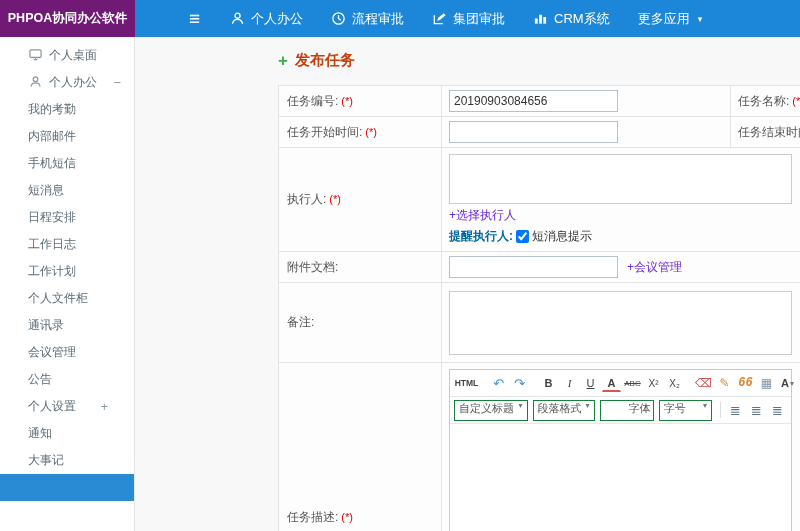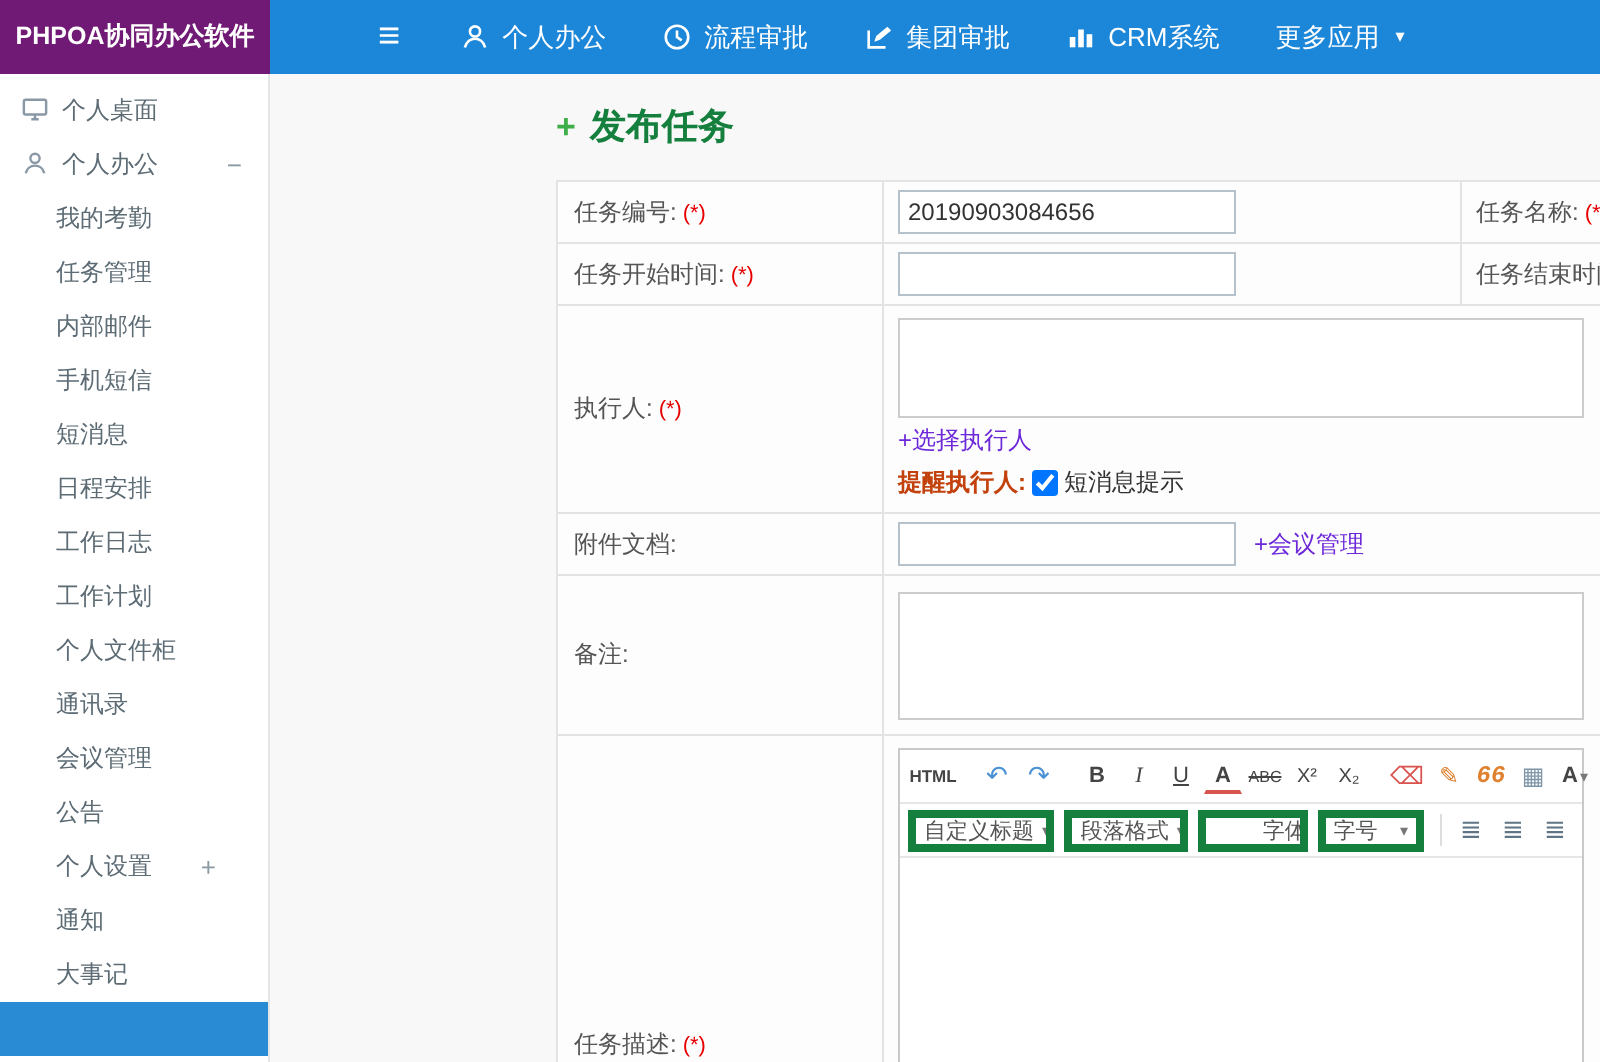--- a/index.html
+++ b/index.html
@@ -12,33 +12,33 @@
     display:flex; align-items:center; justify-content:center; white-space:nowrap; }
   .hamburger { color:#fff; font-size:19px; margin-left:54px; cursor:pointer; line-height:1; }
   .topnav { display:flex; align-items:center; margin-left:30px; gap:28px; }
   .nav-item { display:flex; align-items:center; gap:6px; color:#fff; font-size:13px; cursor:pointer; text-decoration:none; white-space:nowrap; }
   .nav-icon { display:flex; align-items:center; }
   .nav-caret { font-size:9px; color:#fff; margin-left:2px; }
 
   
   .sidebar { position:absolute; top:37px; left:0; width:135px; height:494px; background:#fff;
     border-right:1px solid #e6e6e6; padding-top:5px; overflow:hidden; }
-  .side-item { height:27px; display:flex; align-items:center; padding-left:11px; gap:7px;
+  .side-item { height:27px; display:flex; align-items:center; padding-left:29px; gap:7px;
     font-size:12px; color:#5c6b74; cursor:pointer; position:relative; white-space:nowrap; }
   .side-item.sub { padding-left:28px; }
   .side-toggle { position:absolute; right:13px; color:#8a9aa2; font-size:13px; }
   .side-toggle.plus { right:26px; }
   .side-partial { height:27px; background:#2a8bd5; }
 
   
   .main { position:absolute; top:37px; left:135px; width:665px; height:494px; overflow:hidden; }
   .content { padding:14px 0 0 143px; }
   .page-head { display:flex; align-items:center; gap:7px; margin-bottom:15px; }
   .plus-icon { color:#3fae49; font-size:17px; font-weight:bold; line-height:1; }
-  .page-title { font-size:18px; font-weight:bold; color:#15803d; }
+  .page-title { font-size:15px; font-weight:bold; color:#c2410c; }
 
   
   table.form { border-collapse:collapse; width:1010px; background:#fdfdfd; table-layout:fixed; }
   table.form td { border:1px solid #e3e3e3; font-size:12px; color:#555; vertical-align:middle; }
   td.lbl  { width:163px; padding-left:8px; }
   td.fld  { width:289px; padding:4px 7px; }
   td.lbl2 { width:150px; padding-left:7px; }
   td.big  { padding:6px 7px; }
   .req { color:#e60000; margin-left:3px; font-size:11px; }
   tr.row-s { height:30px; }
@@ -47,21 +47,21 @@
   tr.row-remark { height:80px; }
 
   input.txt { width:169px; height:22px; border:1px solid #b6c2cb; padding:0 4px; font-size:12px;
     color:#333; background:#fff; font-family:inherit; }
   textarea.box { display:block; border:1px solid #ccc; background:#fff; resize:none; font-family:inherit; font-size:12px; padding:2px; }
   .exec-box { width:343px; height:50px; }
   .remark-box { width:343px; height:64px; }
   a.link { color:#6d28d9; text-decoration:none; font-size:12px; }
   .sel-line { margin-top:3px; height:18px; }
   .remind-line { margin-top:2px; display:flex; align-items:center; gap:3px; color:#333; height:18px; }
-  .remind-label { font-weight:bold; color:#c2410c; }
+  .remind-label { font-weight:bold; color:#0369a1; }
   .att-line { display:flex; align-items:center; gap:9px; }
 
   
   .editor { width:343px; border:1px solid #c9c9c9; background:#fff; }
   .tb { display:flex; align-items:center; padding:0 4px; border-bottom:1px solid #e6e6e6; gap:2px; height:27px; }
   .tb-btn { min-width:19px; height:19px; display:flex; align-items:center; justify-content:center;
     font-size:11px; color:#444; background:none; border:1px solid transparent; cursor:pointer; font-family:inherit; }
   .tb-btn.html { font-size:8.5px; font-weight:bold; min-width:25px; letter-spacing:0; }
   .tb-btn.blue { color:#4a90d4; font-size:13px; }
   .tb-btn.b { font-weight:bold; }
@@ -69,21 +69,21 @@
   .tb-btn.u { text-decoration:underline; }
   .tb-btn.a { font-weight:bold; border-bottom:2px solid #d9534f; height:17px; }
   .tb-btn.abc { font-size:8px; text-decoration:line-through; }
   .tb-btn.scr { font-size:10px; }
   .tb-btn.warm { color:#d9534f; font-size:12px; }
   .tb-btn.orange { color:#e0812f; font-size:12px; }
   .tb-btn.quote { color:#e0812f; font-weight:bold; font-style:italic; font-size:12px;font-family:Liberation Mono, monospace; }
   .tb-btn.grid { color:#7f96a8; font-size:12px; }
   .tb-caret { font-size:8px; color:#777; margin-left:1px; }
   .tb-sep { width:1px; height:16px; background:#ddd; margin:0 3px; }
-  .dd { height:21px; border:4px solid #15803d; display:flex; align-items:center; justify-content:space-between;
+  .dd { height:21px; border:1px solid #15803d; display:flex; align-items:flex-start; justify-content:space-between;
     padding:0 4px; font-size:11px; color:#555; margin-right:3px; cursor:pointer; background:#fff; white-space:nowrap; overflow:hidden; }
   .dd .dd-caret { font-size:8px; color:#777; margin-left:4px; }
   .dd.w1 { width:76px; } .dd.w2 { width:64px; } .dd.w3 { width:55px;padding-left:28px; } .dd.w4 { width:55px; }
   .align-btn { color:#5f7586; font-size:13px; }
   .editor-body { height:240px; background:#fff; }
 </style>
 </head>
 <body>
 
 <div class="topbar">
@@ -149,23 +149,20 @@
       <svg width="13" height="13" viewBox="0 0 14 14">
           <circle cx="7" cy="4.5" r="2.5" fill="none" stroke="#8a98a6" stroke-width="1.3"></circle>
           <path d="M2 12.5c.6-2.9 3-4.1 5-4.1s4.4 1.2 5 4.1" fill="none" stroke="#8a98a6" stroke-width="1.3"></path>
         </svg>
     </span>
     <span>个人办公</span>
     <span class="side-toggle">−</span>
   </div>
   <div class="side-item sub">
       <span>我的考勤</span>
-    </div>
-  <div class="side-item sub">
-      <span>任务管理</span>
     </div>
   <div class="side-item sub">
       <span>内部邮件</span>
     </div>
   <div class="side-item sub">
       <span>手机短信</span>
     </div>
   <div class="side-item sub">
       <span>短消息</span>
     </div>

